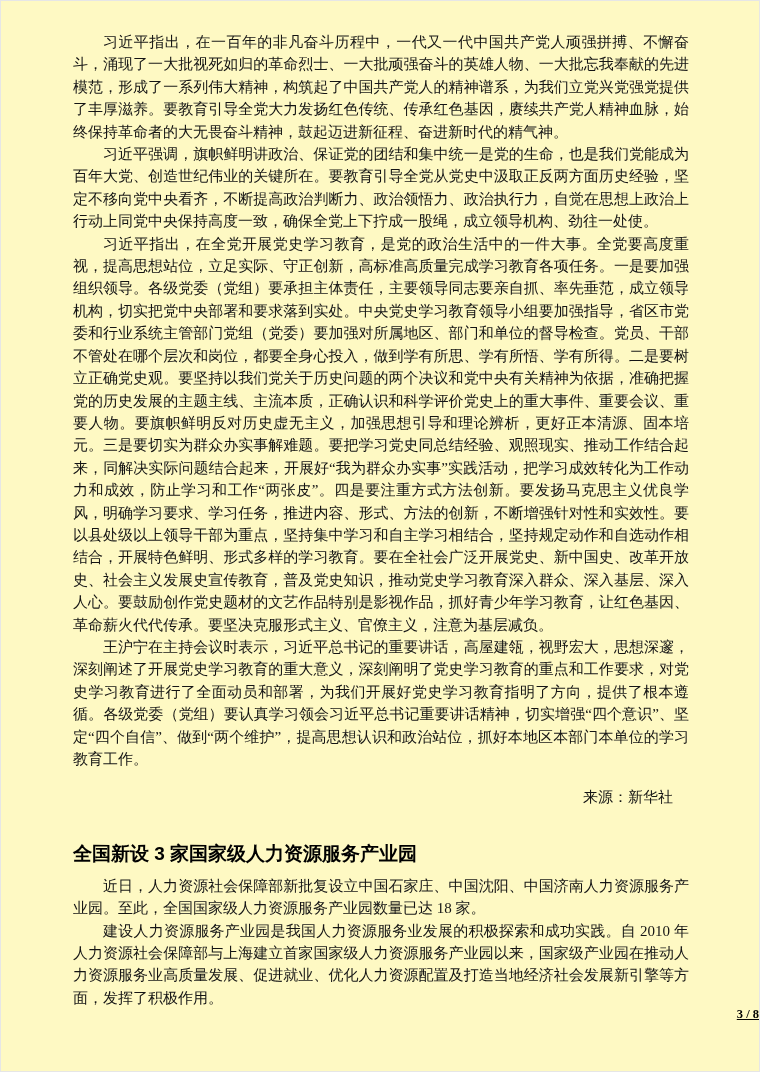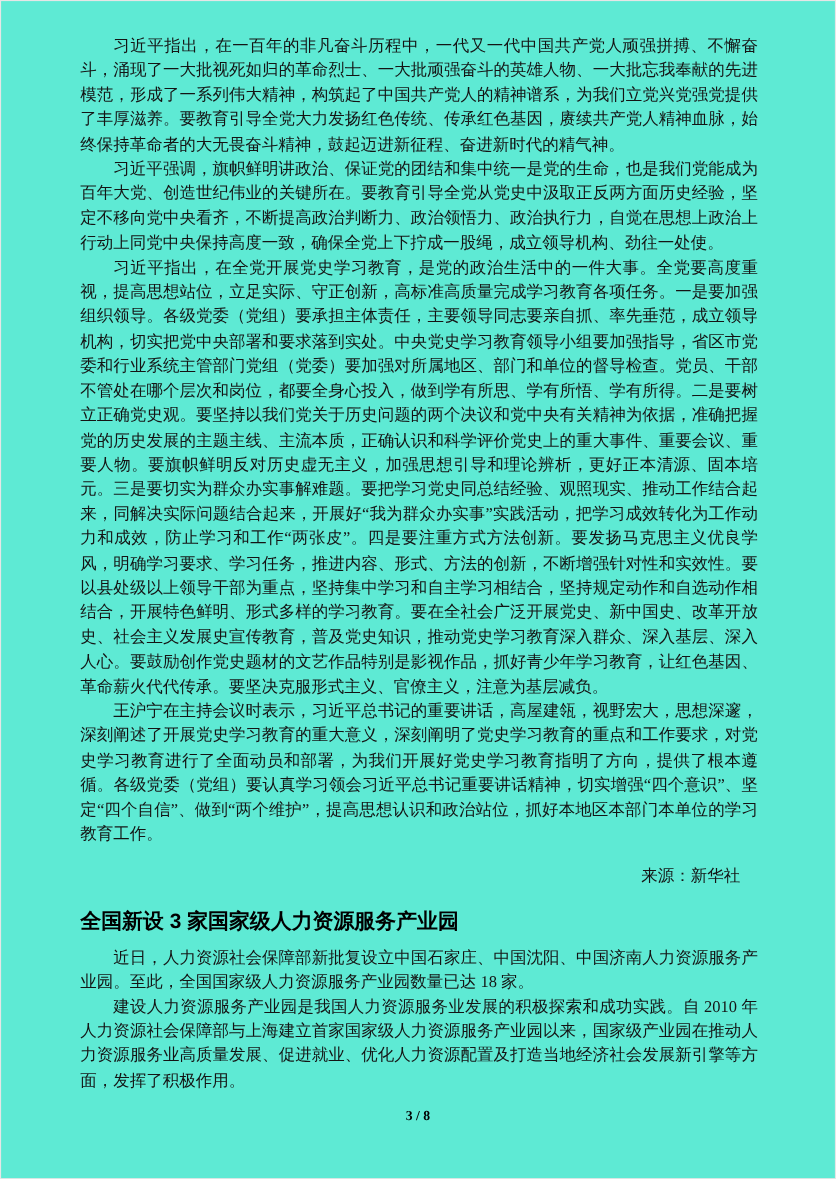--- a/index.html
+++ b/index.html
@@ -10,21 +10,21 @@
   body {
     width: 760px;
     height: 1072px;
     overflow: hidden;
     position: relative;
   }
   .page {
     box-sizing: border-box;
     width: 760px;
     height: 1072px;
-    background: #5eead4;
+    background: #fef9c3;
     border: 1px solid #e6e6e6;
     padding: 30px 70px 0 72px;
     position: relative;
     font-family: "Liberation Serif", "DejaVu Serif", serif;
     font-size: 15px;
     line-height: 22.4px;
     color: #141414;
   }
   .para {
     margin: 0;
@@ -39,32 +39,33 @@
   .article-heading {
     font-family: "Liberation Sans", "DejaVu Sans", sans-serif;
     font-weight: bold;
     color: #000000;
     text-align: left;
     text-indent: 0;
   }
   .heading-lg {
     font-size: 19px;
     line-height: 25px;
-    margin: 17px 0 9px 0;
+    margin: 32px 0 9px 0;
   }
   .page-footer {
     position: absolute;
     left: 0;
     right: 0;
     top: 1002px;
-    text-align: center;
+    text-align: right;
     font-family: "Liberation Serif", "DejaVu Serif", serif;
     font-weight: bold;
     font-size: 12.5px;
     color: #000000;
+    text-decoration: underline;
   }
 </style>
 </head>
 <body>
 
 <div class="page">
 
   <section>
     <p class="para">习近平指出，在一百年的非凡奋斗历程中，一代又一代中国共产党人顽强拼搏、不懈奋斗，涌现了一大批视死如归的革命烈士、一大批顽强奋斗的英雄人物、一大批忘我奉献的先进模范，形成了一系列伟大精神，构筑起了中国共产党人的精神谱系，为我们立党兴党强党提供了丰厚滋养。要教育引导全党大力发扬红色传统、传承红色基因，赓续共产党人精神血脉，始终保持革命者的大无畏奋斗精神，鼓起迈进新征程、奋进新时代的精气神。</p>
     <p class="para">习近平强调，旗帜鲜明讲政治、保证党的团结和集中统一是党的生命，也是我们党能成为百年大党、创造世纪伟业的关键所在。要教育引导全党从党史中汲取正反两方面历史经验，坚定不移向党中央看齐，不断提高政治判断力、政治领悟力、政治执行力，自觉在思想上政治上行动上同党中央保持高度一致，确保全党上下拧成一股绳，成立领导机构、劲往一处使。</p>

